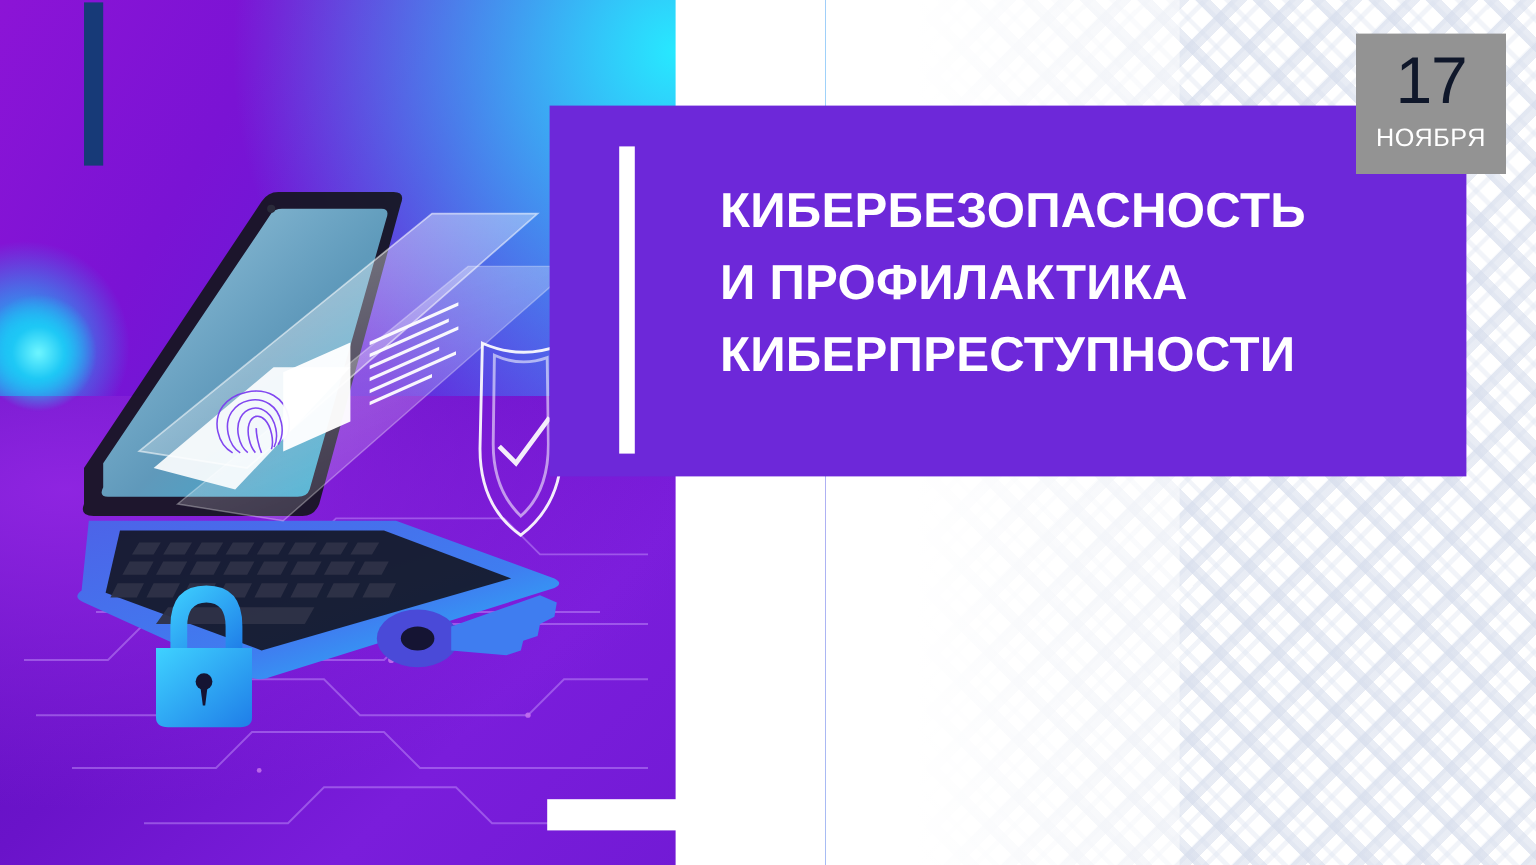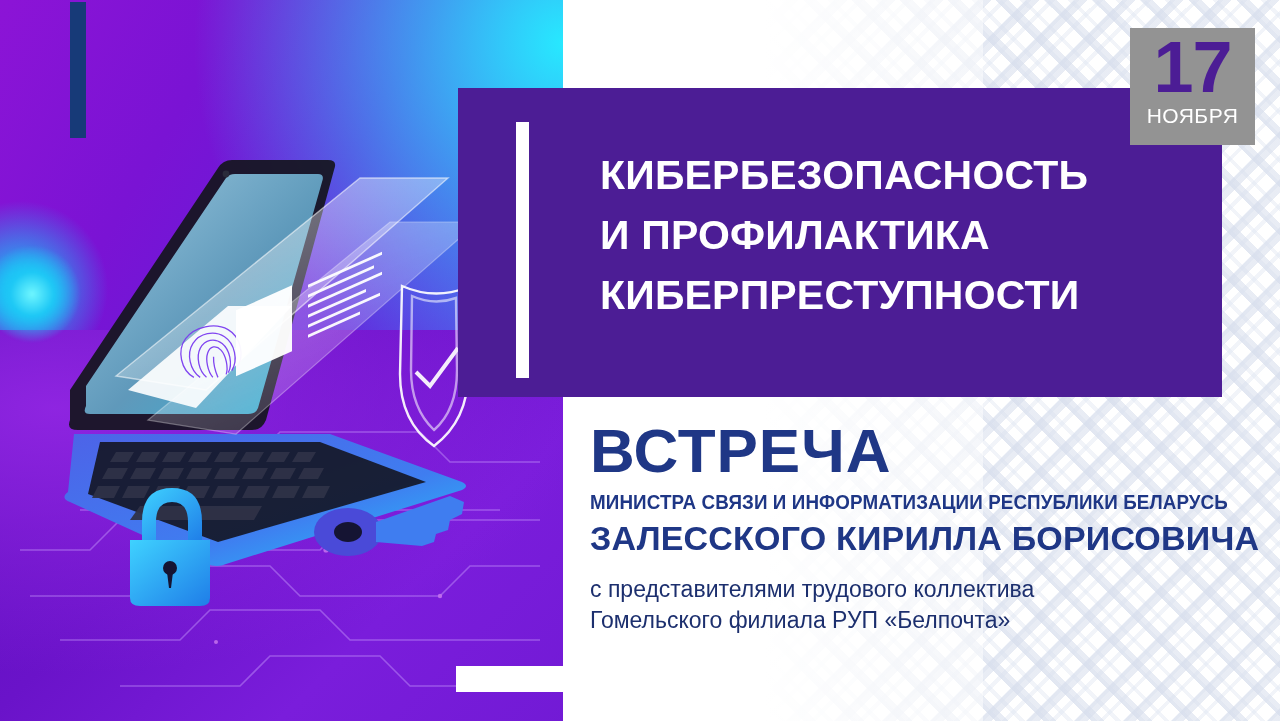--- a/index.html
+++ b/index.html
@@ -79,21 +79,21 @@
   .white-stub{
     position:absolute;left:456px;top:666px;width:112px;height:26px;background:#ffffff;
   }
 
   
   .laptop-wrap{position:absolute;left:30px;top:90px;width:470px;height:520px;}
 
   
   .title-box{
     position:absolute;left:458px;top:88px;width:764px;height:309px;
-    background:#4c1d95;
+    background:#6d28d9;
   }
   .title-bar{
     position:absolute;left:58px;top:34px;width:13px;height:256px;background:#ffffff;
   }
   .title-text{
     position:absolute;left:142px;top:57px;width:600px;
     color:#ffffff;
     font-weight:700;
     font-size:41px;
     line-height:60px;
@@ -101,21 +101,21 @@
     white-space:pre-line;
   }
 
   
   .date-badge{
     position:absolute;left:1130px;top:28px;width:125px;height:117px;
     background:#939393;
     display:flex;flex-direction:column;align-items:center;justify-content:flex-start;
   }
   .date-day{
-    color:#4c1d95;font-weight:700;font-size:72px;line-height:74px;
+    color:#0f172a;font-weight:400;font-size:55px;line-height:74px;
     margin-top:2px;letter-spacing:-1px;
   }
   .date-month{
     color:#ffffff;font-weight:400;font-size:21px;line-height:24px;letter-spacing:.5px;
   }
 
   
   .lower{
     position:absolute;left:590px;top:418px;width:660px;
   }
@@ -285,21 +285,14 @@
     <div class="title-text">КИБЕРБЕЗОПАСНОСТЬ
 И ПРОФИЛАКТИКА
 КИБЕРПРЕСТУПНОСТИ</div>
   </div>
 
   <div class="date-badge">
     <div class="date-day">17</div>
     <div class="date-month">НОЯБРЯ</div>
   </div>
 
-  <div class="lower">
-    <div class="headline">ВСТРЕЧА</div>
-    <div class="subline-1">МИНИСТРА СВЯЗИ И ИНФОРМАТИЗАЦИИ РЕСПУБЛИКИ БЕЛАРУСЬ</div>
-    <div class="subline-2">ЗАЛЕССКОГО КИРИЛЛА БОРИСОВИЧА</div>
-    <div class="desc">с представителями трудового коллектива
-Гомельского филиала РУП «Белпочта»</div>
-  </div>
 
 </div>
 
 </body></html>

